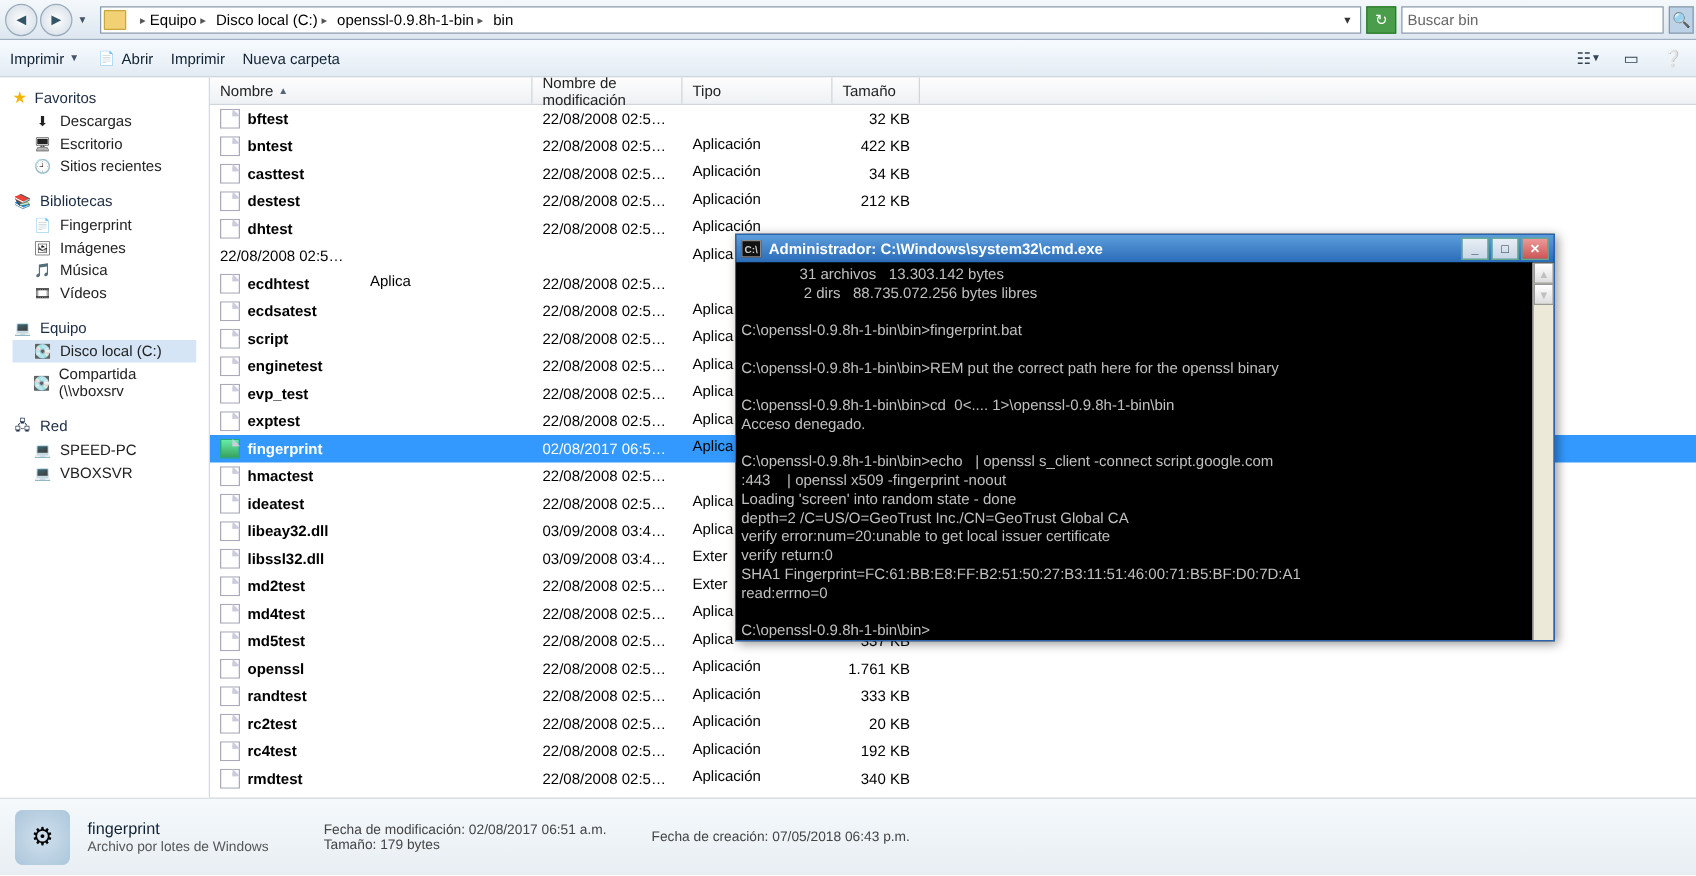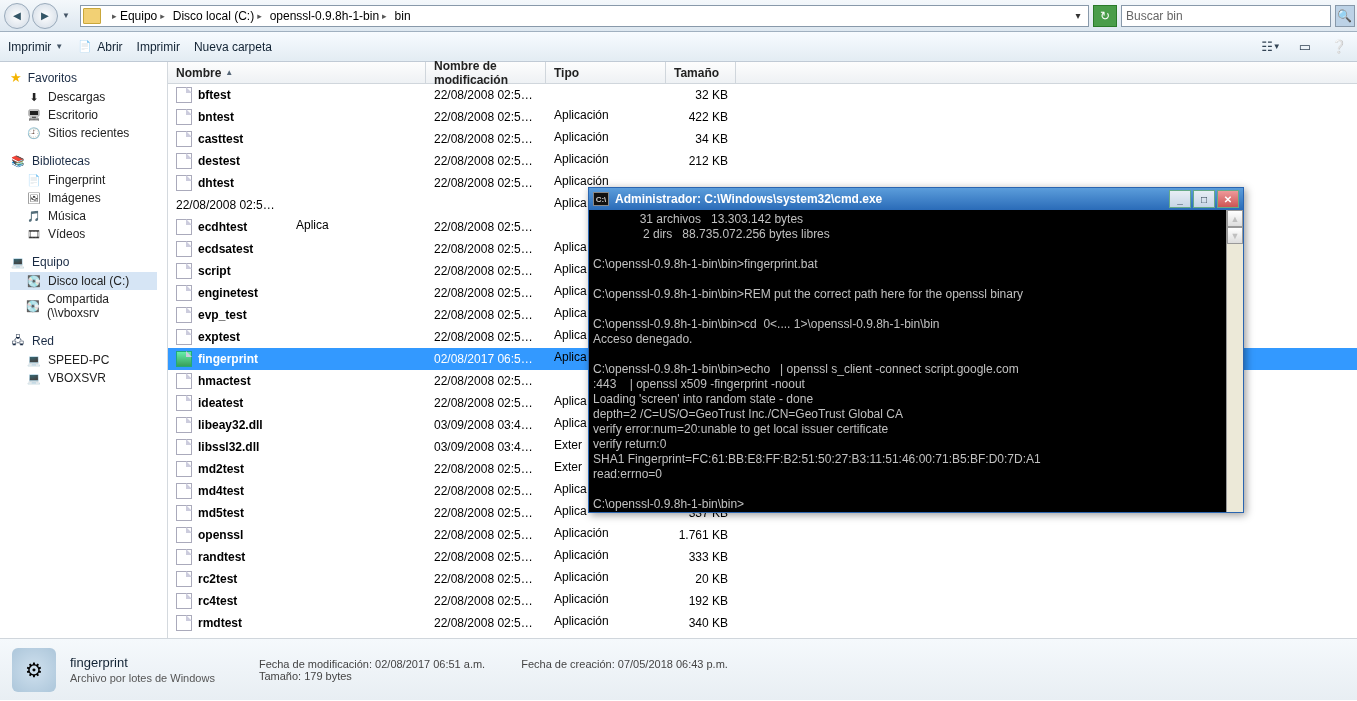--- a/index.html
+++ b/index.html
@@ -28,21 +28,21 @@
 .body { display: flex; height: 576px; }
 .sidebar { width: 168px; background: #fff; border-right: 1px solid #d4d9de; padding: 6px 0; overflow: hidden; }
 .side-group { padding: 2px 10px 10px; }
 .side-head { display: flex; align-items: center; gap: 6px; font-size: 12px; color: #1a2b44; margin-bottom: 3px; }
 .side-head .star { color: #f4b400; font-size: 13px; }
 .side-item { display: flex; align-items: center; gap: 6px; padding: 2px 0 2px 16px; color: #222; font-size: 12px; }
 .side-item.sel { background: #d6e5f5; }
 .icn { width: 16px; height: 14px; display: inline-flex; align-items: center; justify-content: center; font-size: 11px; }
 
 .main { flex: 1; display: flex; flex-direction: column; }
-.cols { height: 22px; background: linear-gradient(#fdfdfd,#eef1f4); border-bottom: 1px solid #d0d6dc; display: flex; font-weight: bold; }
+.cols { height: 22px; background: linear-gradient(#fdfdfd,#eef1f4); border-bottom: 1px solid #d0d6dc; display: flex; }
 .col { border-right: 1px solid #d0d6dc; padding: 3px 8px; font-size: 12px; color: #222; display: flex; align-items: center; }
 .col.name { flex: 0 0 258px; }
 .col.date { flex: 0 0 120px; }
 .col.type { flex: 0 0 120px; }
 .col.size { flex: 0 0 70px; }
 .col .sort { font-size: 8px; margin-left: 4px; color: #567; }
 
 .files { flex: 1; overflow: hidden; position: relative; }
 .row { display: flex; height: 22px; align-items: center; font-size: 12px; }
 .row.sel { background: #3399ff; color: #fff; }
@@ -53,21 +53,21 @@
 .cell.size { flex: 0 0 70px; text-align: right; }
 .file-icn { width: 16px; height: 16px; background: #fff; border: 1px solid #aab; position: relative; flex-shrink: 0; }
 .file-icn::after { content: ""; position: absolute; right: -1px; top: -1px; border: 3px solid transparent; border-left-color: #ccd; border-bottom-color: #ccd; }
 .file-icn.bat { background: linear-gradient(#6ea,#39a05a); border-color: #2a7; }
 
 .details { height: 62px; border-top: 1px solid #d0d6dc; background: linear-gradient(#f5f9fc,#e8eef3); display: flex; align-items: center; padding: 6px 12px; gap: 14px; }
 .det-icn { width: 44px; height: 44px; background: radial-gradient(#cfe0ee,#acc6da); border-radius: 6px; display: flex; align-items: center; justify-content: center; font-size: 20px; }
 .det-text { display: flex; flex-direction: column; gap: 2px; }
 .det-name { font-size: 13px; color: #123; }
 .det-sub { font-size: 11px; color: #555; }
-.det-props { display: flex; gap: 36px; font-size: 11px; color: #444; margin-left: 30px; }
+.det-props { display: flex; gap: 36px; font-size: 11px; color: #444; margin-left: 30px; align-items: center; }
 .det-props div { white-space: nowrap; }
 
 .cmd { position: absolute; left: 588px; top: 187px; width: 656px; height: 326px; border: 1px solid #2a65b0; background: #000; box-shadow: 2px 2px 8px rgba(0,0,0,.4); display: flex; flex-direction: column; }
 .cmd-title { height: 22px; background: linear-gradient(#5b9ddb,#2a6bb8); display: flex; align-items: center; padding: 0 4px; color: #fff; font-size: 12px; font-weight: bold; }
 .cmd-title-icn { width: 16px; height: 14px; background: #111; border: 1px solid #888; margin-right: 6px; font-size: 8px; color: #ccc; display: flex; align-items: center; justify-content: center; }
 .cmd-btns { margin-left: auto; display: flex; }
 .cmd-btn { width: 22px; height: 18px; background: linear-gradient(#e8eef5,#c8d6e6); border: 1px solid #6a8; margin-left: 2px; display: flex; align-items: center; justify-content: center; font-size: 10px; color: #234; }
 .cmd-btn.close { background: linear-gradient(#e99,#c55); color: #fff; }
 .cmd-body { flex: 1; background: #000; color: #c0c0c0; font-family: "Consolas","Courier New",monospace; font-size: 12px; line-height: 14px; padding: 2px 4px; white-space: pre; overflow: hidden; position: relative; }
 .cmd-scroll { position: absolute; right: 0; top: 0; bottom: 0; width: 17px; background: #ece9d8; border-left: 1px solid #999; }

